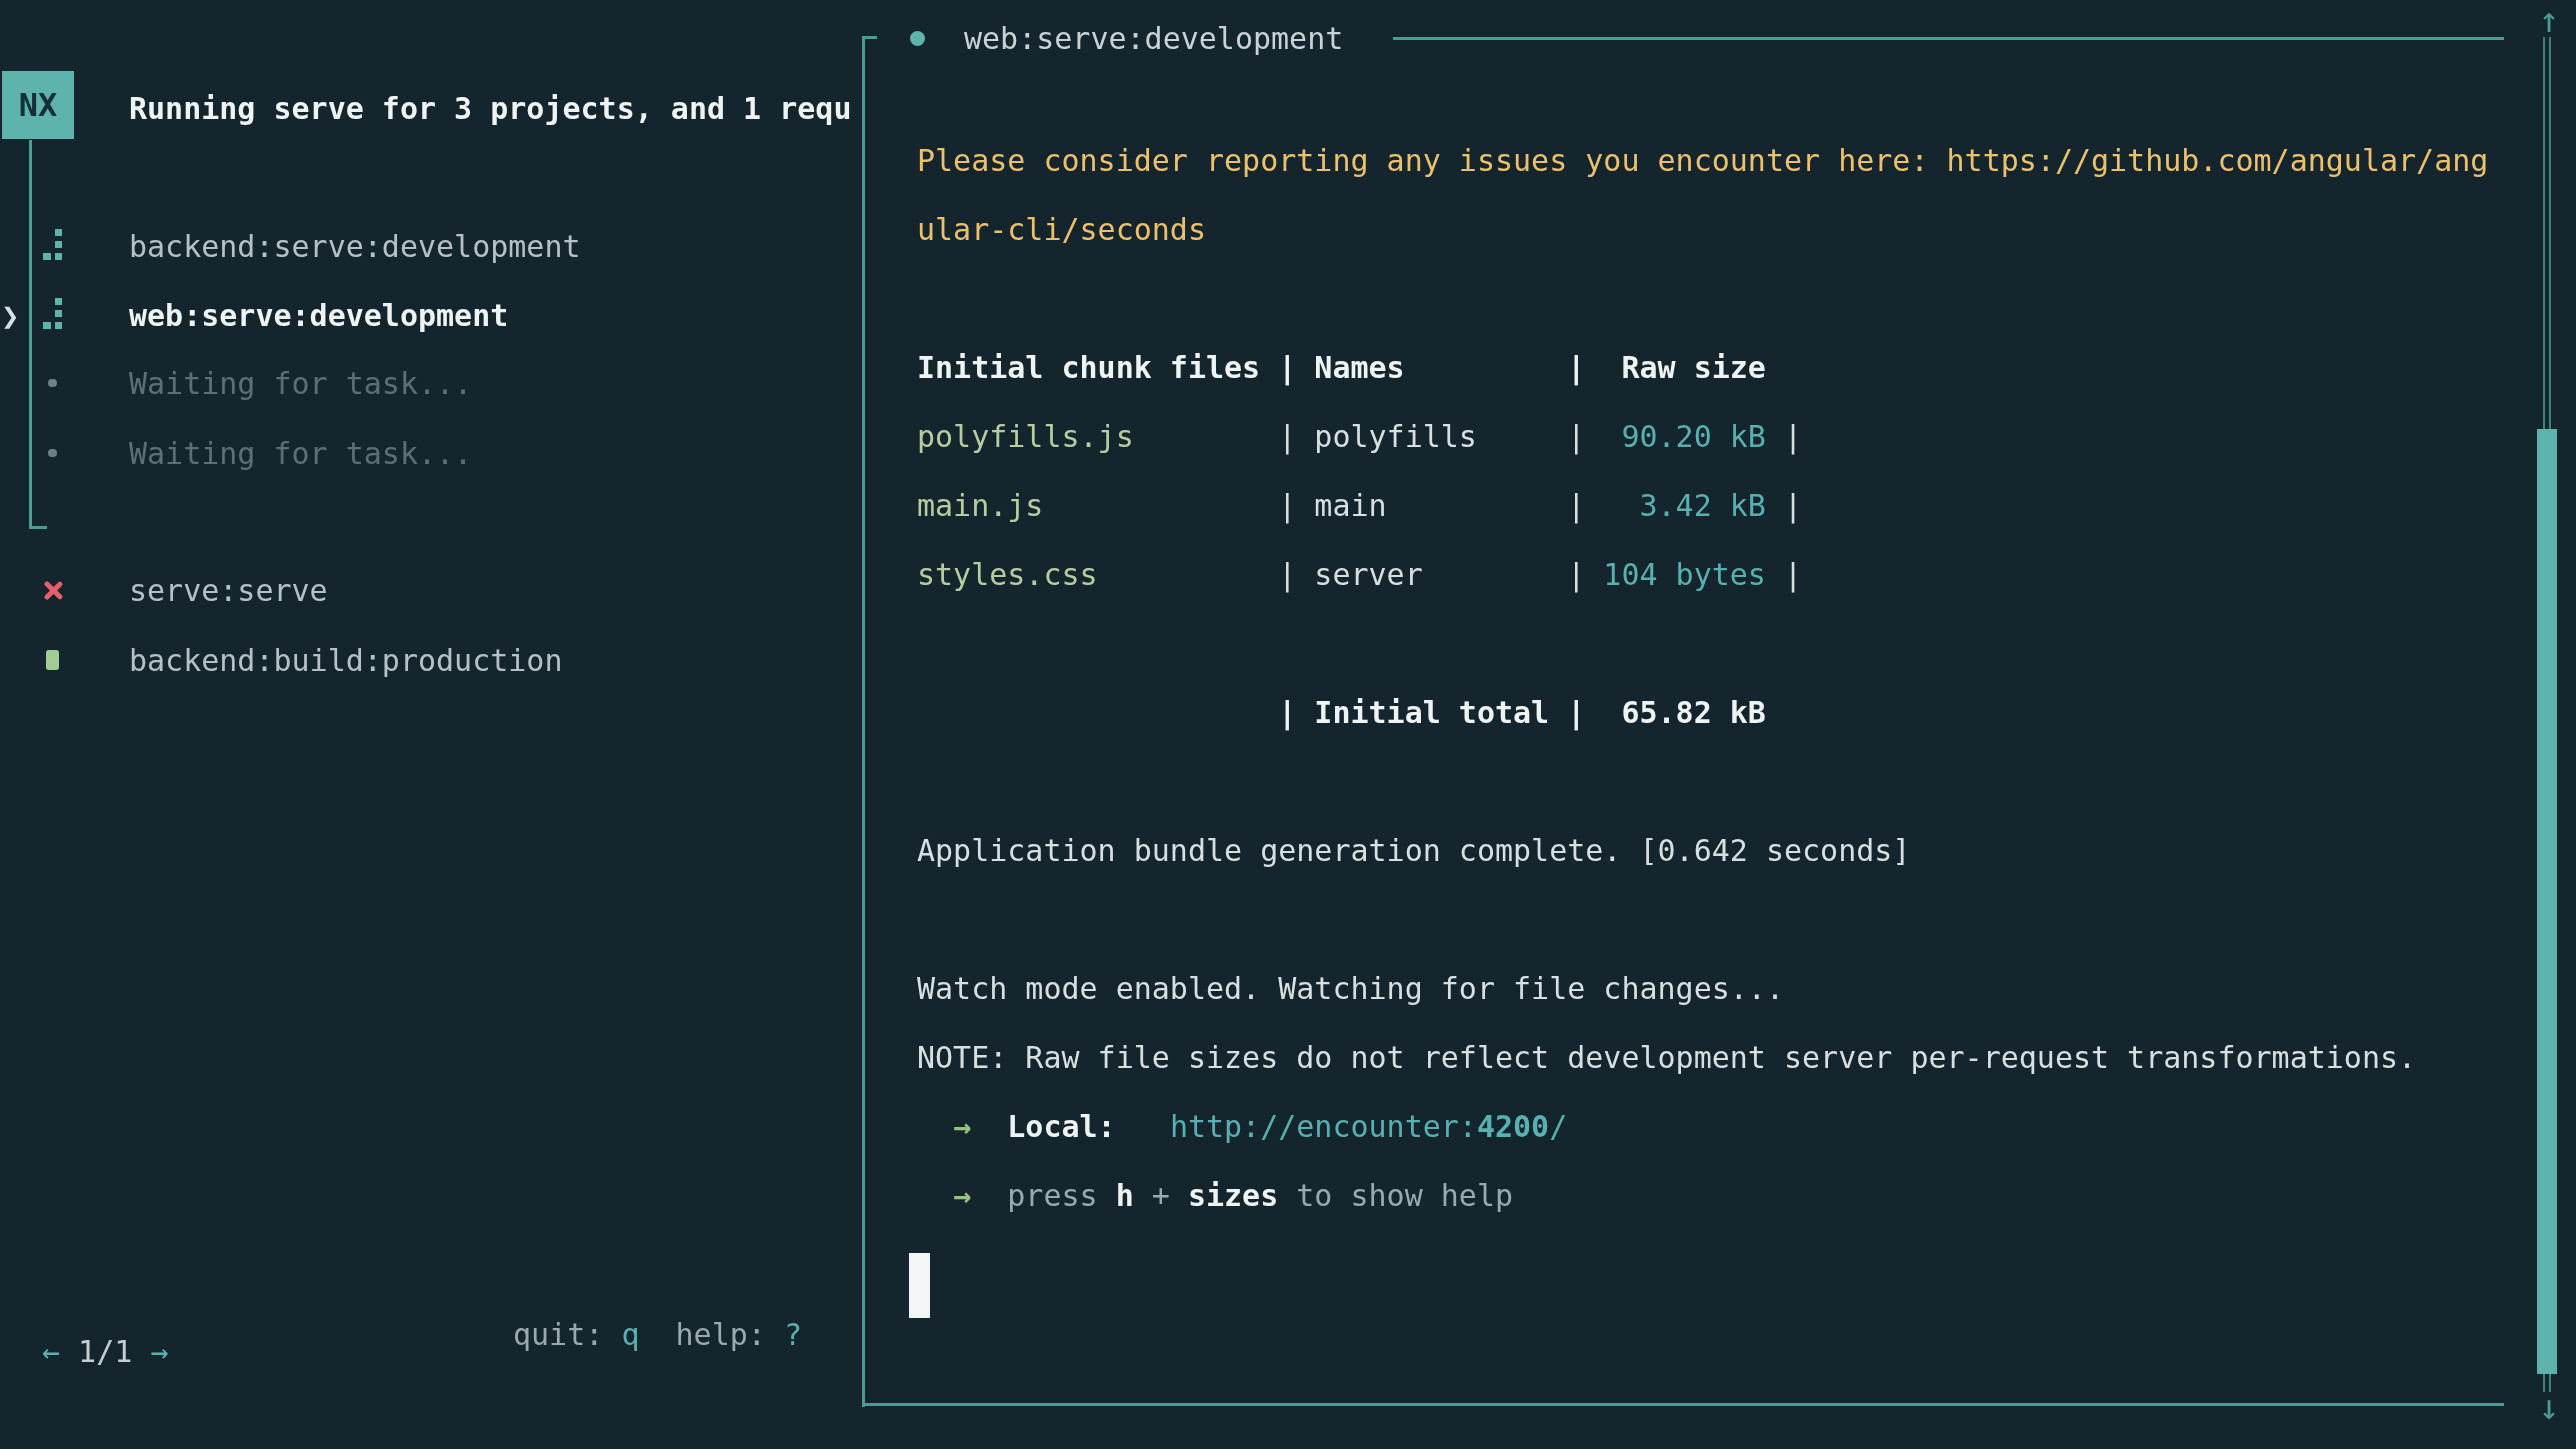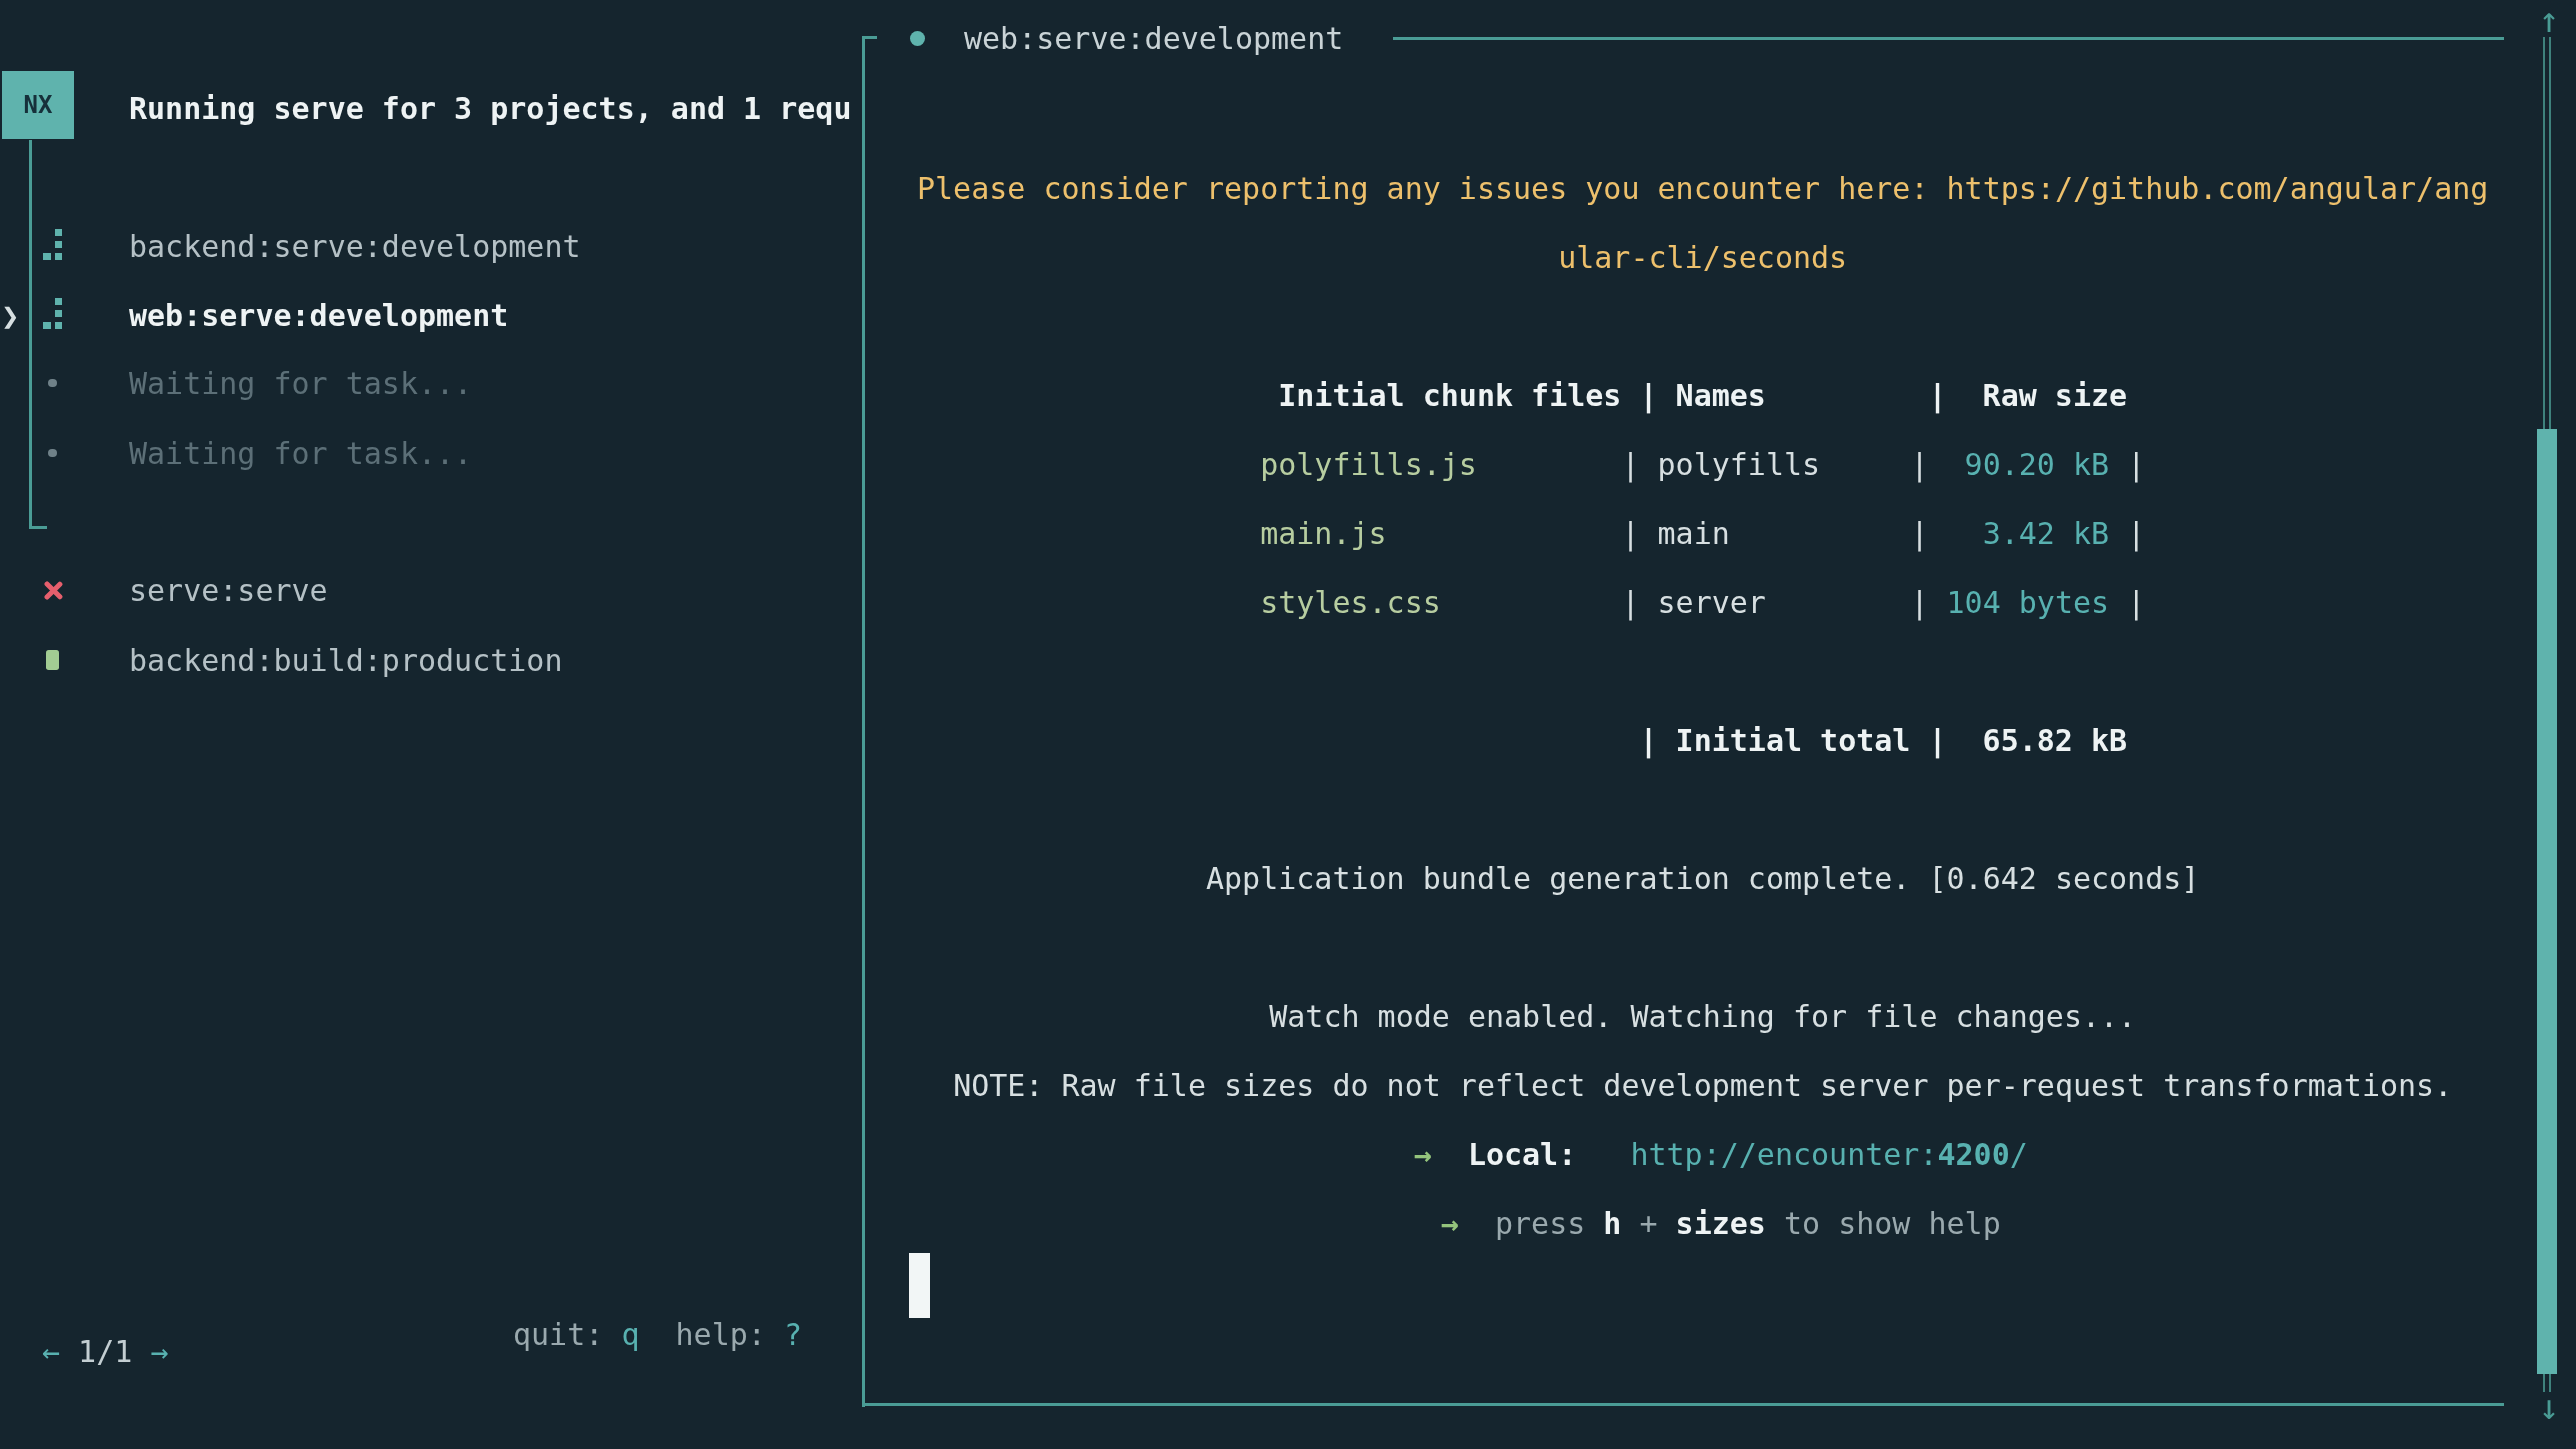--- a/index.html
+++ b/index.html
@@ -19,21 +19,21 @@
     --dim:#5c6f77;
   }
   *{margin:0;padding:0;box-sizing:border-box}
   html,body{background:var(--bg);}
   .screen{
     position:relative;width:2576px;height:1449px;background:var(--bg);
     font-family:"DejaVu Sans Mono", monospace;font-size:30px;overflow:hidden;
   }
   
   .nx-badge{position:absolute;left:2px;top:71px;width:72px;height:68px;background:var(--teal);
-    color:#16303a;font-weight:bold;font-size:24px;display:flex;align-items:center;justify-content:center;}
+    color:#16303a;font-weight:bold;font-size:32px;display:flex;align-items:center;justify-content:center;}
   .side-title{position:absolute;left:129px;top:74px;width:733px;height:69px;display:flex;align-items:center;
     color:var(--bright);font-weight:bold;white-space:pre;overflow:hidden;}
   .tree-line{position:absolute;left:29px;top:140px;width:2.7px;height:389px;background:var(--teal-border);}
   .tree-foot{position:absolute;left:29px;top:526px;width:18px;height:2.7px;background:var(--teal-border);}
   .srow{position:absolute;left:0;height:70px;width:859px;display:flex;align-items:center;}
   .srow .slabel{position:absolute;left:129px;white-space:pre;}
   .icon-slot{position:absolute;left:38px;width:29.5px;height:70px;display:flex;align-items:center;justify-content:center;}
   .chevron{position:absolute;left:1.3px;color:#d6dfe1;font-weight:bold;}
   .c-mid{color:var(--mid)} .c-sel{color:var(--bright);font-weight:bold} .c-dim{color:var(--dim)}
   
@@ -49,21 +49,21 @@
   .statusbar .pag{position:absolute;left:42px;top:0;height:69px;display:flex;align-items:center;white-space:pre;color:#c3ced2;}
   .statusbar .keys{position:absolute;left:513px;top:0;height:69px;display:flex;align-items:flex-start;white-space:pre;color:var(--gray);}
   .k-teal{color:var(--teal-text)}
   
   .pb-left{position:absolute;left:862px;top:36px;width:3.4px;height:1371px;background:var(--teal-border);}
   .pb-stub{position:absolute;left:862px;top:36px;width:14.8px;height:3.4px;background:var(--teal-border);}
   .pb-top{position:absolute;left:1393px;top:37px;width:1111px;height:2.7px;background:var(--teal-border);}
   .pb-bottom{position:absolute;left:862px;top:1403px;width:1642px;height:3.4px;background:var(--teal-border);}
   .panel-title{position:absolute;left:964px;top:5.4px;height:66px;display:flex;align-items:center;color:#c9d3d6;white-space:pre;}
   .title-dot{position:absolute;left:910px;top:31px;width:15.4px;height:15.4px;border-radius:50%;background:var(--teal);}
-  .panel-content{position:absolute;left:917px;top:154px;text-align:center;}
+  .panel-content{position:absolute;left:917px;top:126px;}
   .tline{height:69px;line-height:69px;white-space:pre;}
   .s-yellow{color:var(--yellow)}
   .s-bold{color:var(--bright);font-weight:bold}
   .s-plain{color:var(--plain)}
   .s-green{color:var(--file-green)}
   .s-teal{color:var(--teal-text)}
   .s-tealbold{color:var(--teal-text);font-weight:bold}
   .s-gray{color:var(--gray)}
   .s-arrow{color:var(--arrow-green);font-weight:bold}
   .cursor{position:absolute;left:909px;top:1253px;width:21px;height:65px;background:#f2f6f6;}

